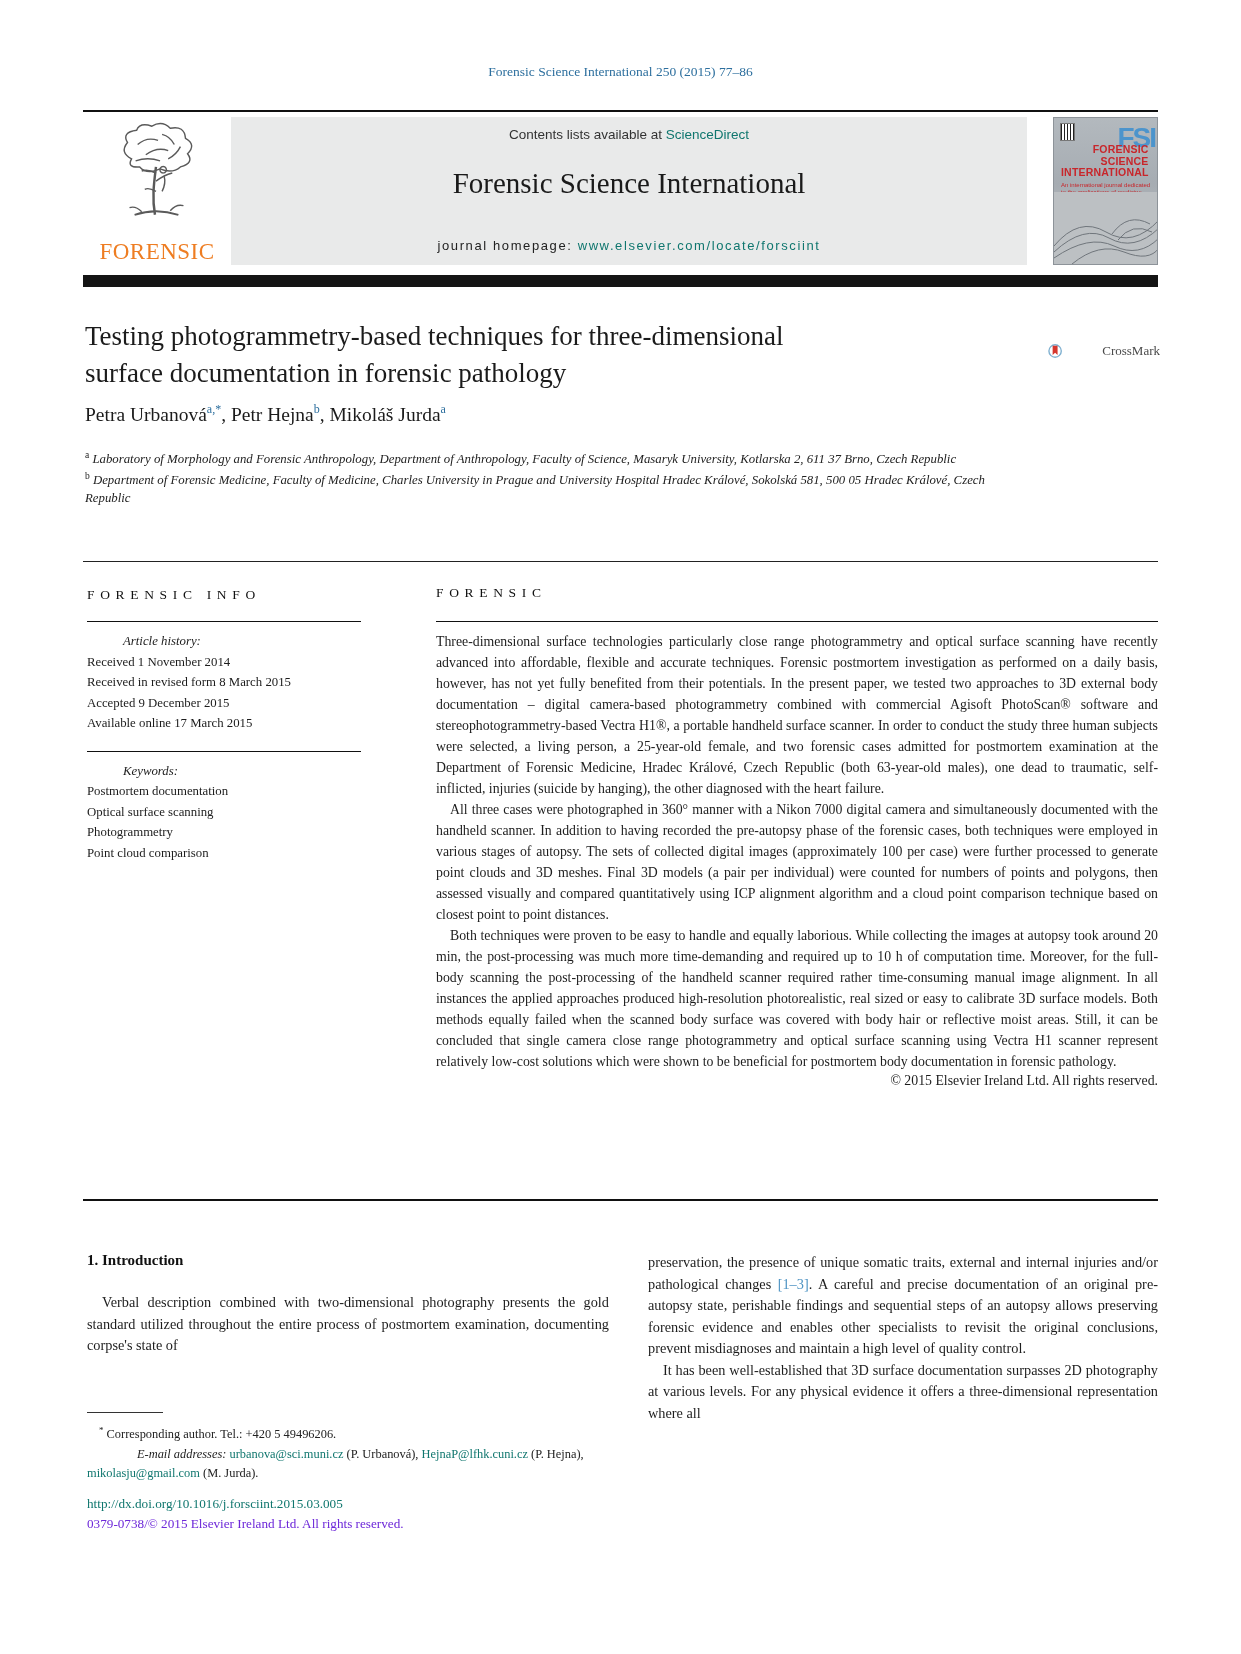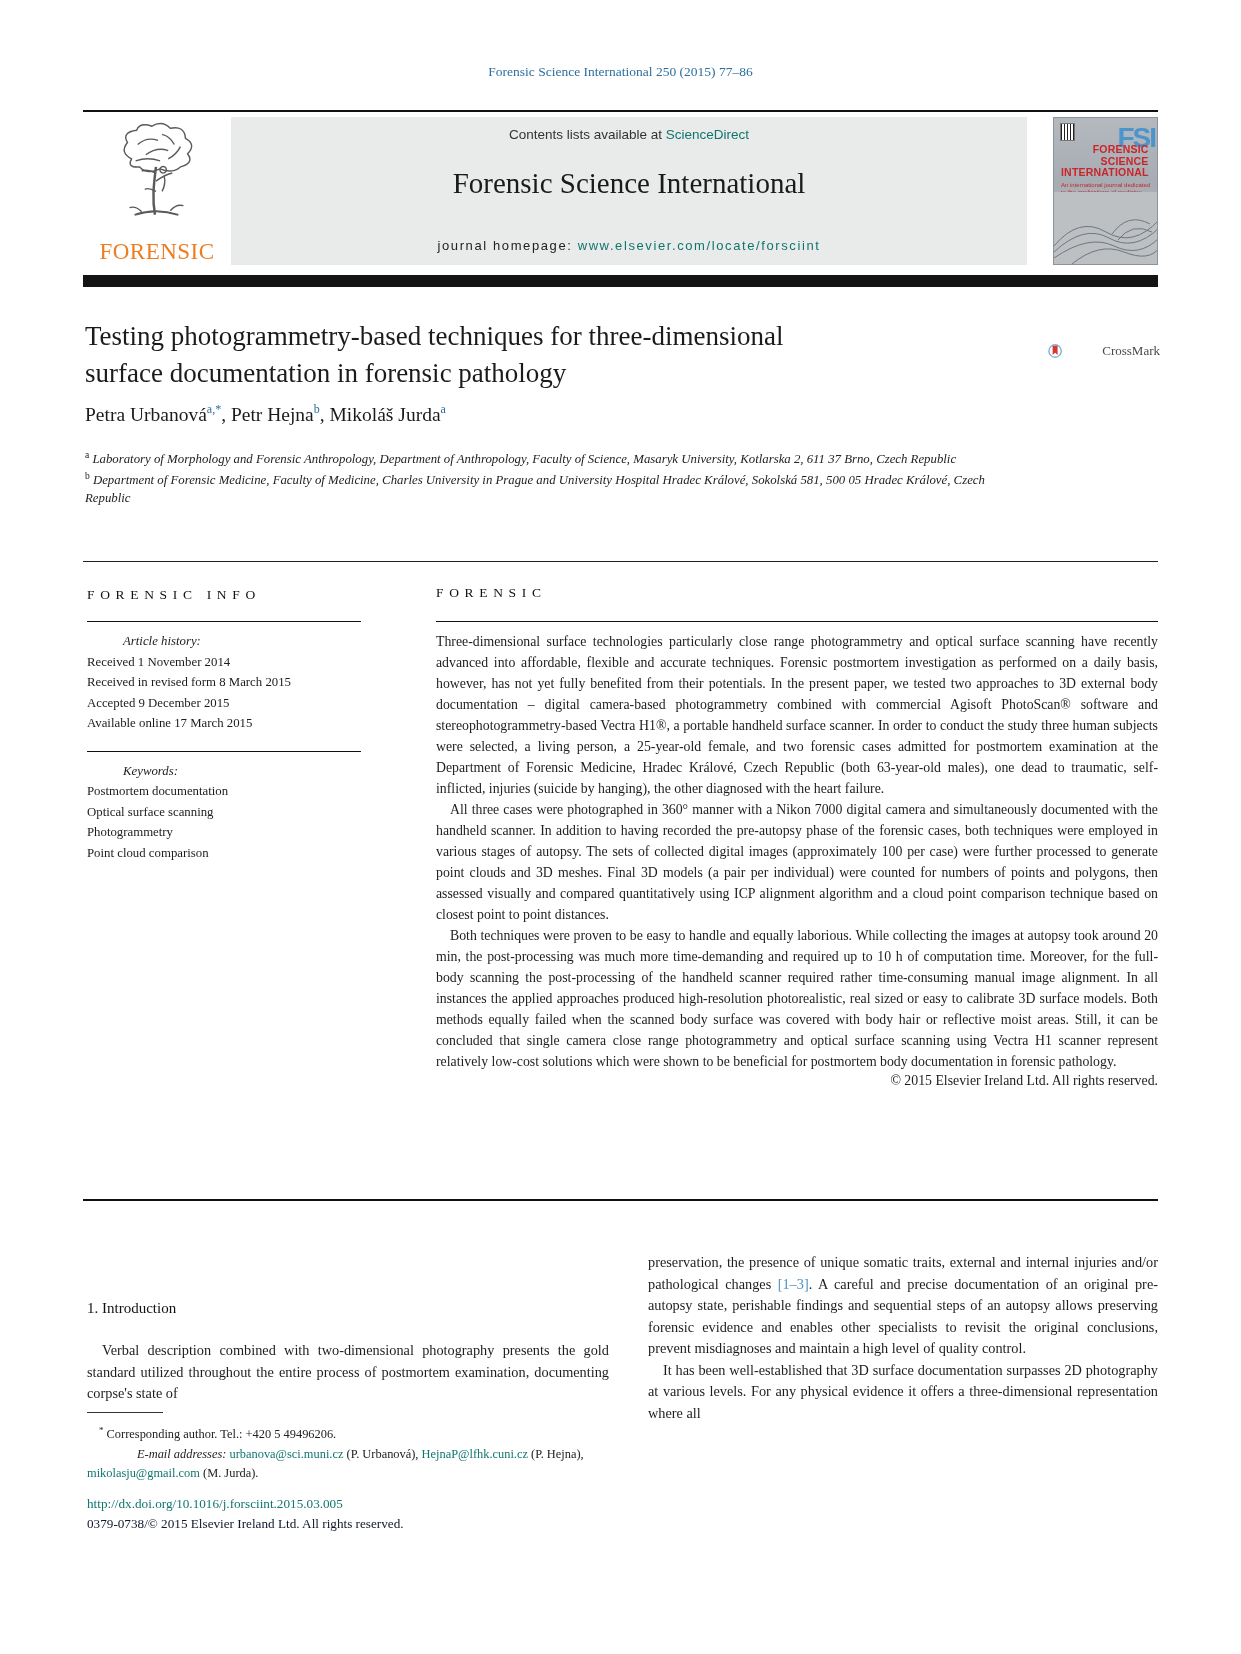--- a/index.html
+++ b/index.html
@@ -63,34 +63,34 @@
   .italic { font-style:italic;margin-left:36px; }
   .info-line { white-space:nowrap; }
   .kw-rule { margin-top:17px; }
 
   .abs-p { font-size:13.8px; line-height:21px; text-align:justify; color:#1d1d1d; }
   .abs-p.indent { text-indent:14px; }
   .abs-copy { font-size:13.8px; text-align:right; margin-top:1px; }
 
   .intro-left  { position:absolute; top:1252px; left:87px;  width:522px; }
   .intro-right { position:absolute; top:1252px; left:648px; width:510px; }
-  .sec-head { font-size:15px; font-weight:normal; color:#111; margin-bottom:23px;margin-top:48px; }
+  .sec-head { font-size:15px; font-weight:bold; color:#111; margin-bottom:23px; }
   .body-p { font-size:14.3px; line-height:21.5px; text-align:justify; color:#1d1d1d; }
   .body-p.indent { text-indent:15px; }
   .ref-link { color:#4d93c3; text-decoration:none; cursor:pointer; }
 
   .footnote { position:absolute; top:1412px; left:87px; width:516px; font-size:12.4px;
               line-height:19.5px; color:#222; }
   .fn-rule { width:76px; border-top:1px solid #333; margin-bottom:8px; }
   .fn-line { text-indent:12px; }
   .fn-emails { text-indent:14px; }
   .footnote sup { font-size:9px; }
 
   .doi-block { position:absolute; top:1494px; left:87px; font-size:13.2px; line-height:20px; }
-  .doi-block .issn { color:#0f172a; }
+  .doi-block .issn { color:#6d28d9; }
 </style>
 </head>
 <body>
 
 <div class="page">
 
   <div class="citation">Forensic Science International 250 (2015) 77–86</div>
 
   <div class="topline"></div>
 

